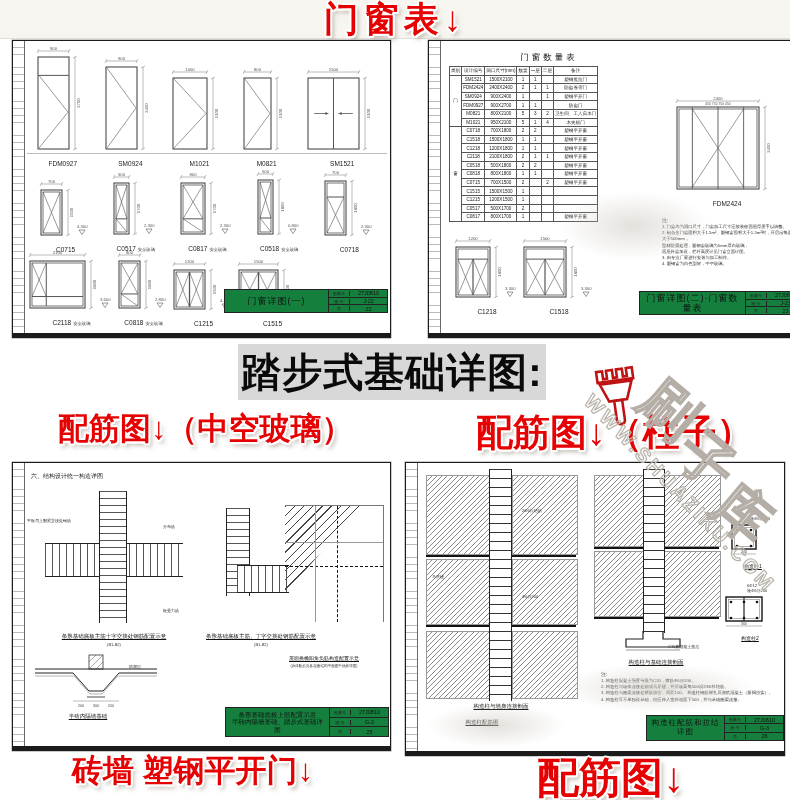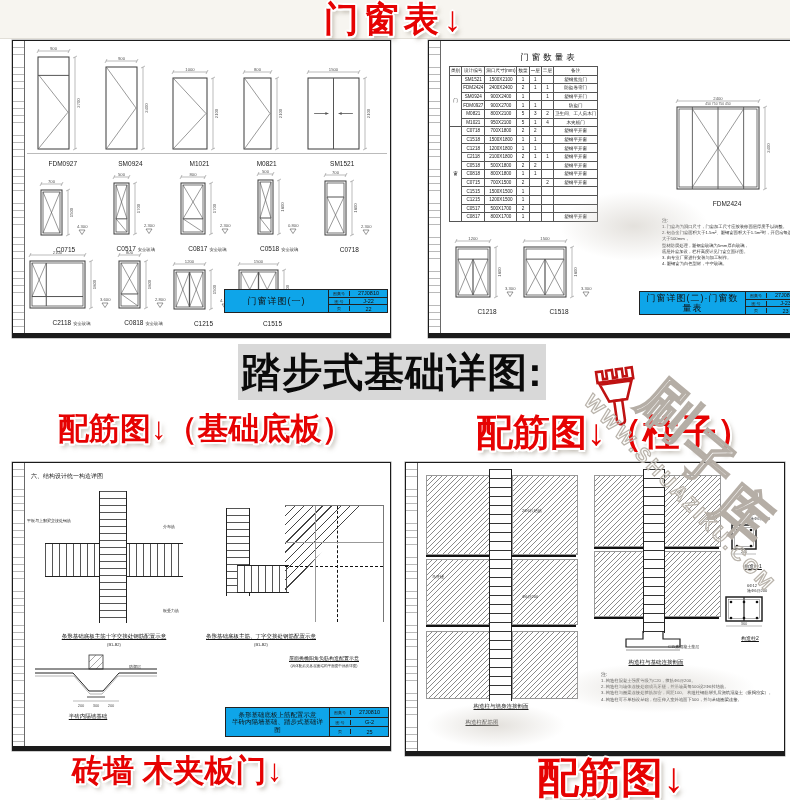--- a/index.html
+++ b/index.html
@@ -27,21 +27,21 @@
   #sheet4{left:405px;top:462px;width:378px;height:288px;}
   .edge{position:absolute;left:0;top:0;bottom:0;width:11px;border-right:.8px solid #444;
     background:repeating-linear-gradient(180deg,transparent 0 6px,#aaa 6px 6.8px);opacity:.8;}
   
   .figrow{position:absolute;display:flex;align-items:flex-end;justify-content:space-around;}
   .fig{display:flex;flex-direction:column;align-items:center;}
   .figlab{font-size:6.5px;color:#222;margin-top:0;text-align:center;line-height:1.1;}
   .fignote{font-size:4.3px;color:#444;margin-left:2px;}
   .gline{position:absolute;border-top:1.2px solid #bbb;}
   
-  .tblock{position:absolute;display:flex;border:1px solid #222;background:#0ea5e9;}
+  .tblock{position:absolute;display:flex;border:1px solid #222;background:#15803d;}
   .tb-title{flex:1;display:flex;flex-direction:column;align-items:center;justify-content:center;
     font-size:9px;letter-spacing:1px;color:#111;border-right:1px solid #222;padding:0 3px;text-align:center;line-height:1.15;}
   .tb-title.small{font-size:6.5px;letter-spacing:0;}
   .tb-codes{width:58px;display:flex;flex-direction:column;}
   .tb-row{flex:1;display:flex;border-bottom:.6px solid #222;align-items:center;}
   .tb-row:last-child{border-bottom:none;}
   .tb-k{width:20px;border-right:.6px solid #222;text-align:center;font-size:4px;color:#222;}
   .tb-v{flex:1;text-align:center;font-size:5.5px;color:#111;}
   
   #qtytitle{position:absolute;left:20px;top:11px;width:200px;text-align:center;font-size:8.5px;letter-spacing:3px;color:#111;}
@@ -603,21 +603,21 @@
           <span class="tb-k">页</span>
           <span class="tb-v">23</span>
         </div>
     </div>
   </div>
   <div class="smudge" style="left:130px;top:150px;width:150px;height:70px;"></div>
 </div>
 
 <div class="banner">踏步式基础详图:</div>
 
-<div id="lab-found" class="redlab"><span>配筋图</span><span class="arr">↓</span><span>（基础底板）</span></div>
+<div id="lab-found" class="redlab"><span>配筋图</span><span class="arr">↓</span><span>（中空玻璃）</span></div>
 <div id="lab-col" class="redlab"><span>配筋图</span><span class="arr">↓</span><span>（柱子）</span></div>
 
 <div id="sheet3" class="sheet">
   <div class="edge"></div>
   <div class="heading" style="left:18px;top:9px;">六、结构设计统一构造详图</div>
 
   <div class="hbar" style="left:32px;top:80px;width:138px;height:32px;"></div>
   <div class="vbar" style="left:86px;top:28px;width:26px;height:132px;"></div>
   <span class="ann" style="left:150px;top:62px;">分布筋</span>
   <span class="ann" style="left:150px;top:146px;">板受力筋</span>
@@ -745,25 +745,42 @@
     <div class="seclab">构造柱2</div>
   </div>
   <div id="s4notes" class="notes" style="left:195px;top:208px;width:175px;">
       <div class="ntitle">注:</div>
       <div class="nline">1. 构造柱混凝土强度等级为C20，箍筋Φ6@200。</div>
       <div class="nline">2. 构造柱与墙体连接处砌成马牙槎，并沿墙高每500设2Φ6拉结筋。</div>
       <div class="nline">3. 构造柱与圈梁连接处箍筋加密，间距100。  构造柱钢筋绑扎后浇筑混凝土（振捣密实）。</div>
       <div class="nline">4. 构造柱可不单独设基础，但应伸入室外地面下500，并与基础圈梁连接。</div>
     </div>
   <div class="cap" style="left:28px;top:256px;width:96px;">构造柱配筋图</div>
+  <div class="tblock" style="left:240px;top:252px;width:136px;height:24px;">
+    <div class="tb-title" style="font-size:7.5px;">构造柱配筋和拉结详图</div>
+    <div class="tb-codes">
+      <div class="tb-row">
+          <span class="tb-k">图集号</span>
+          <span class="tb-v">27J0810</span>
+        </div>
+      <div class="tb-row">
+          <span class="tb-k">图 号</span>
+          <span class="tb-v">G-3</span>
+        </div>
+      <div class="tb-row">
+          <span class="tb-k">页</span>
+          <span class="tb-v">26</span>
+        </div>
+    </div>
+  </div>
   <div class="smudge" style="left:150px;top:200px;width:200px;height:50px;"></div>
   <div class="smudge" style="left:20px;top:240px;width:140px;height:45px;"></div>
 </div>
 
-<div id="lab-brick" class="redlab"><span>砖墙 木夹板门</span><span class="arr">↓</span></div>
+<div id="lab-brick" class="redlab"><span>砖墙 塑钢平开门</span><span class="arr">↓</span></div>
 <div id="lab-rebar" class="redlab"><span>配筋图</span><span class="arr">↓</span></div>
 
 <div class="wm" style="left:592px;top:364px;transform:rotate(-8deg);">
   <svg width="58" height="66">
     <path d="M8,16 V5 h6 v8 h4 V5 h6 v8 h4 V5 h6 v8 h4 V5 h6 v11 z" fill="#fff" stroke="#bf1212" stroke-width="2.6"></path>
     <path d="M10,18 h32 l-7,18 h-18 z" fill="#fff" stroke="#bf1212" stroke-width="2.6"></path>
     <path d="M22,36 h8 v20 a4,4 0 0 1 -8,0 z" fill="#fff" stroke="#bf1212" stroke-width="2.6"></path>
   </svg>
 </div>
 <div id="wm-text" class="wm">WWW.SHUAZIKU.COM</div>

